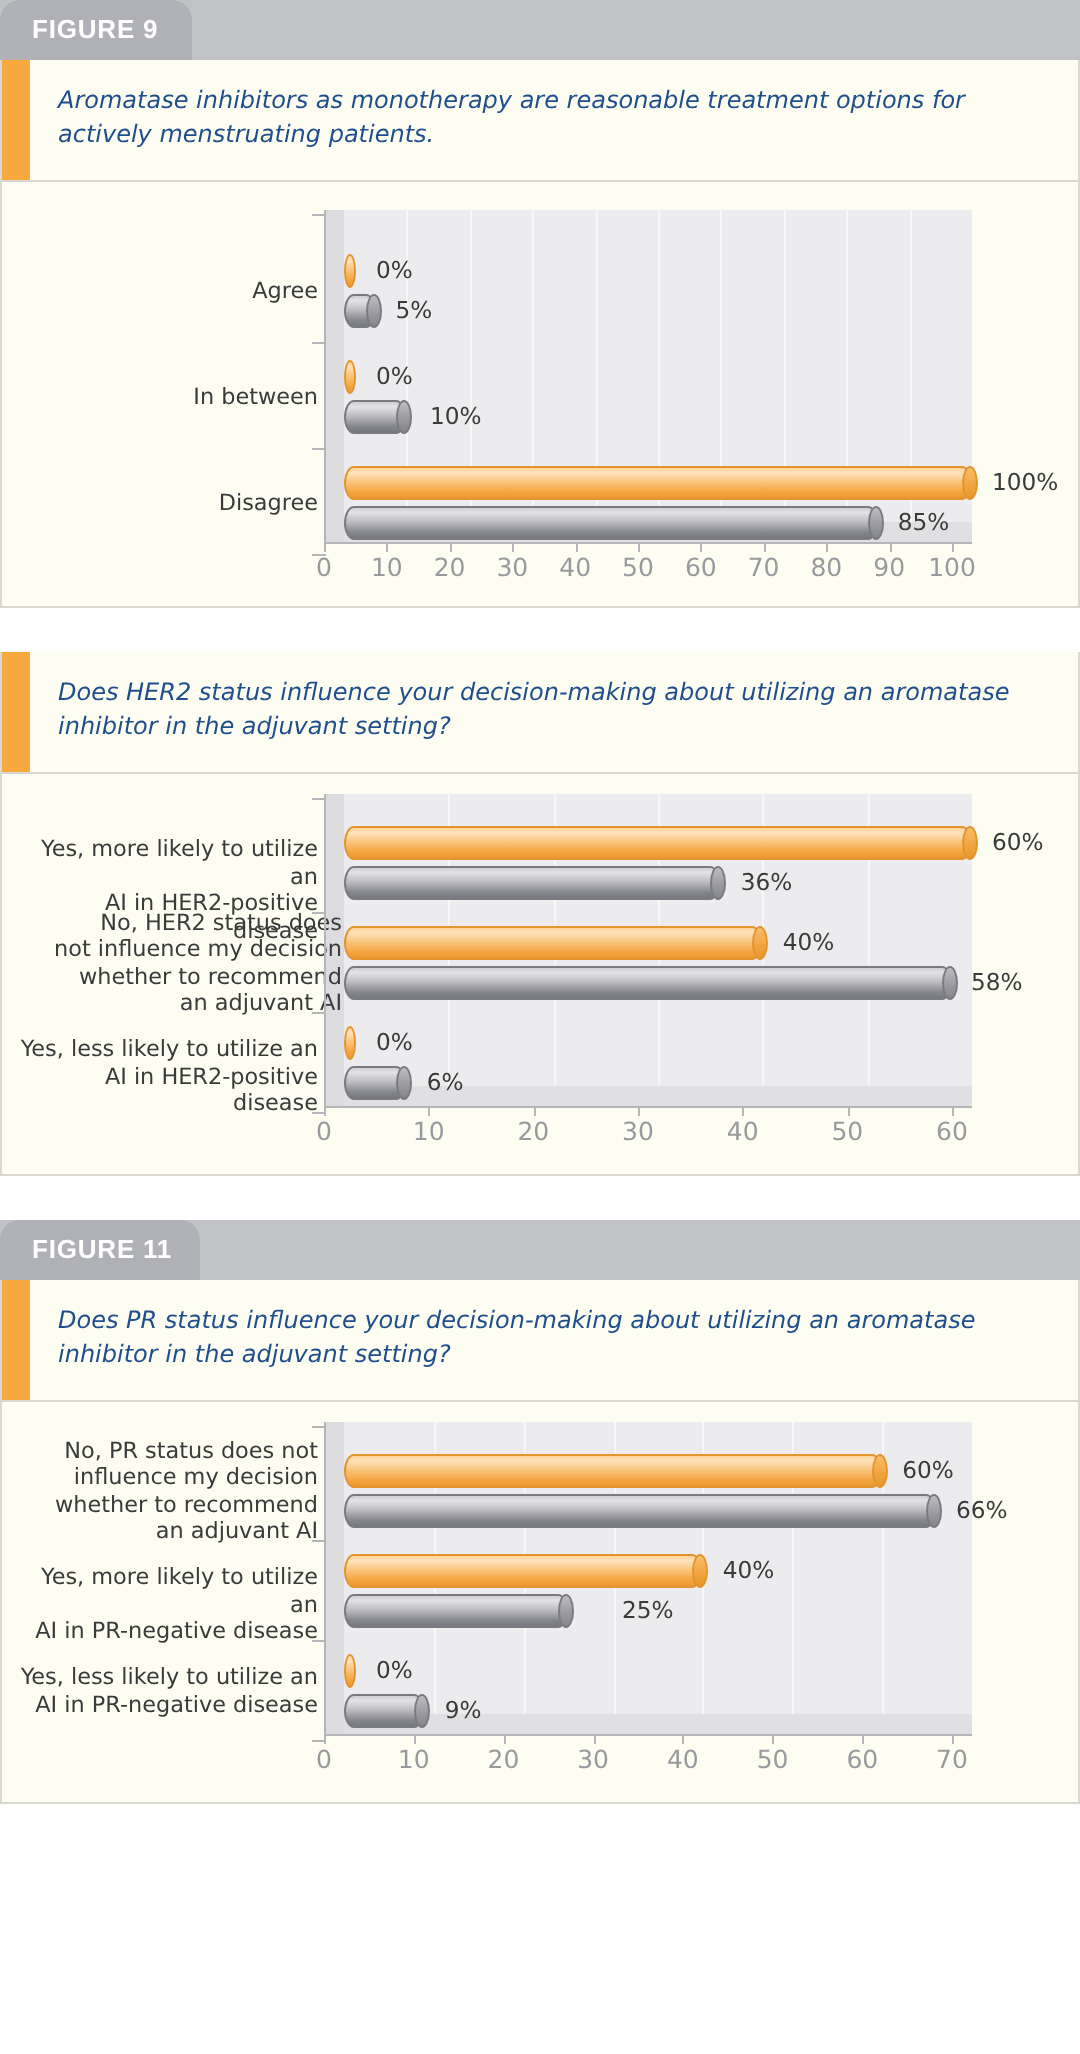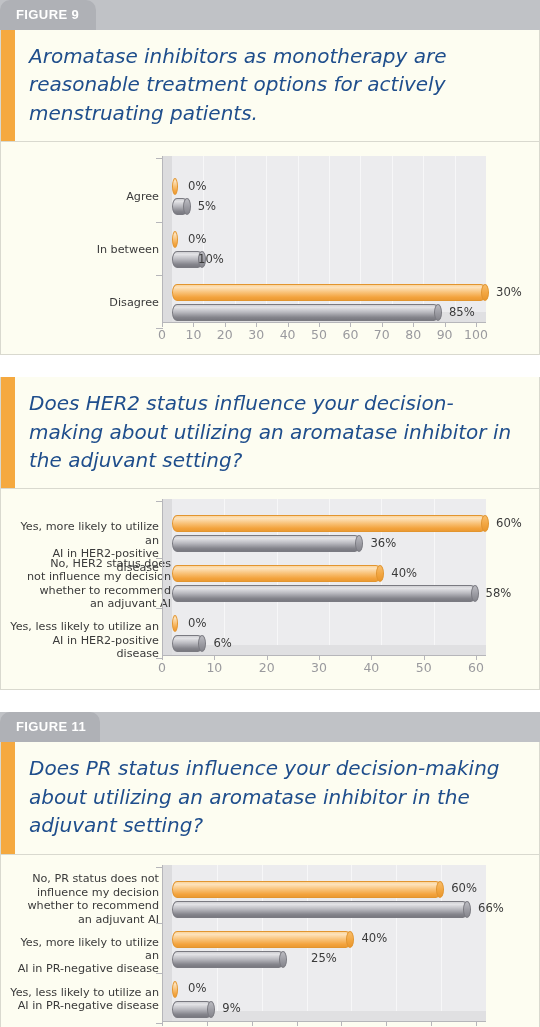--- a/index.html
+++ b/index.html
@@ -70,21 +70,21 @@
   .fig-accent {
     width: 14px;
     flex: 0 0 14px;
     background: #f5a93f;
   }
   .fig-title {
     flex: 1 1 auto;
     padding: 12px 18px 14px 14px;
     color: #1f4e8c;
     font-style: italic;
-    font-size: 20px;
+    font-size: 12px;
     line-height: 1.42;
     font-family: "DejaVu Sans", sans-serif;
   }
 
   .fig-body {
     background: #fdfdf1;
     border-left: 1px solid #d9d9cf;
     border-right: 1px solid #d9d9cf;
     border-bottom: 1px solid #d9d9cf;
     box-sizing: border-box;
@@ -260,25 +260,25 @@
             <div class="bar-value" style="left: 187px; top: 38.5px;">0%</div>
             <div class="bar gray" style="left: 171px; top: 56px; width: 15.7px; height: 17px; box-sizing: border-box;">
               <div class="bar-cap"></div>
             </div>
             <div class="bar-value" style="left: 196.7px; top: 58.5px;">5%</div>
             <div class="bar orange zero" style="left: 171px; top: 89px; width: 6px; height: 17px; box-sizing: border-box;"></div>
             <div class="bar-value" style="left: 187px; top: 91.5px;">0%</div>
             <div class="bar gray" style="left: 171px; top: 109px; width: 31.4px; height: 17px; box-sizing: border-box;">
               <div class="bar-cap"></div>
             </div>
-            <div class="bar-value" style="left: 197px; top: 111.5px; text-align: right;">10%</div>
+            <div class="bar-value" style="left: 214px; top: 111.5px; text-align: right;">10%</div>
             <div class="bar orange" style="left: 171px; top: 142px; width: 314px; height: 17px; box-sizing: border-box;">
               <div class="bar-cap"></div>
             </div>
-            <div class="bar-value" style="left: 495px; top: 144.5px;">30%</div>
+            <div class="bar-value" style="left: 495px; top: 144.5px;">100%</div>
             <div class="bar gray" style="left: 171px; top: 162px; width: 266.9px; height: 17px; box-sizing: border-box;">
               <div class="bar-cap"></div>
             </div>
             <div class="bar-value" style="left: 447.9px; top: 164.5px;">85%</div>
             <div class="axis-line" style="left: 161px; top: 180px; width: 324px;"></div>
             <div class="y-axis-line" style="left: 161px; top: 14px; height: 166px;"></div>
             <div class="tick-mark" style="left: 161px; top: 180px; height: 5px;"></div>
             <div class="tick-label" style="width: 40px; left: 141px; top: 187px;">0</div>
             <div class="tick-mark" style="left: 192.4px; top: 180px; height: 5px;"></div>
             <div class="tick-label" style="width: 40px; left: 172.4px; top: 187px;">10</div>

